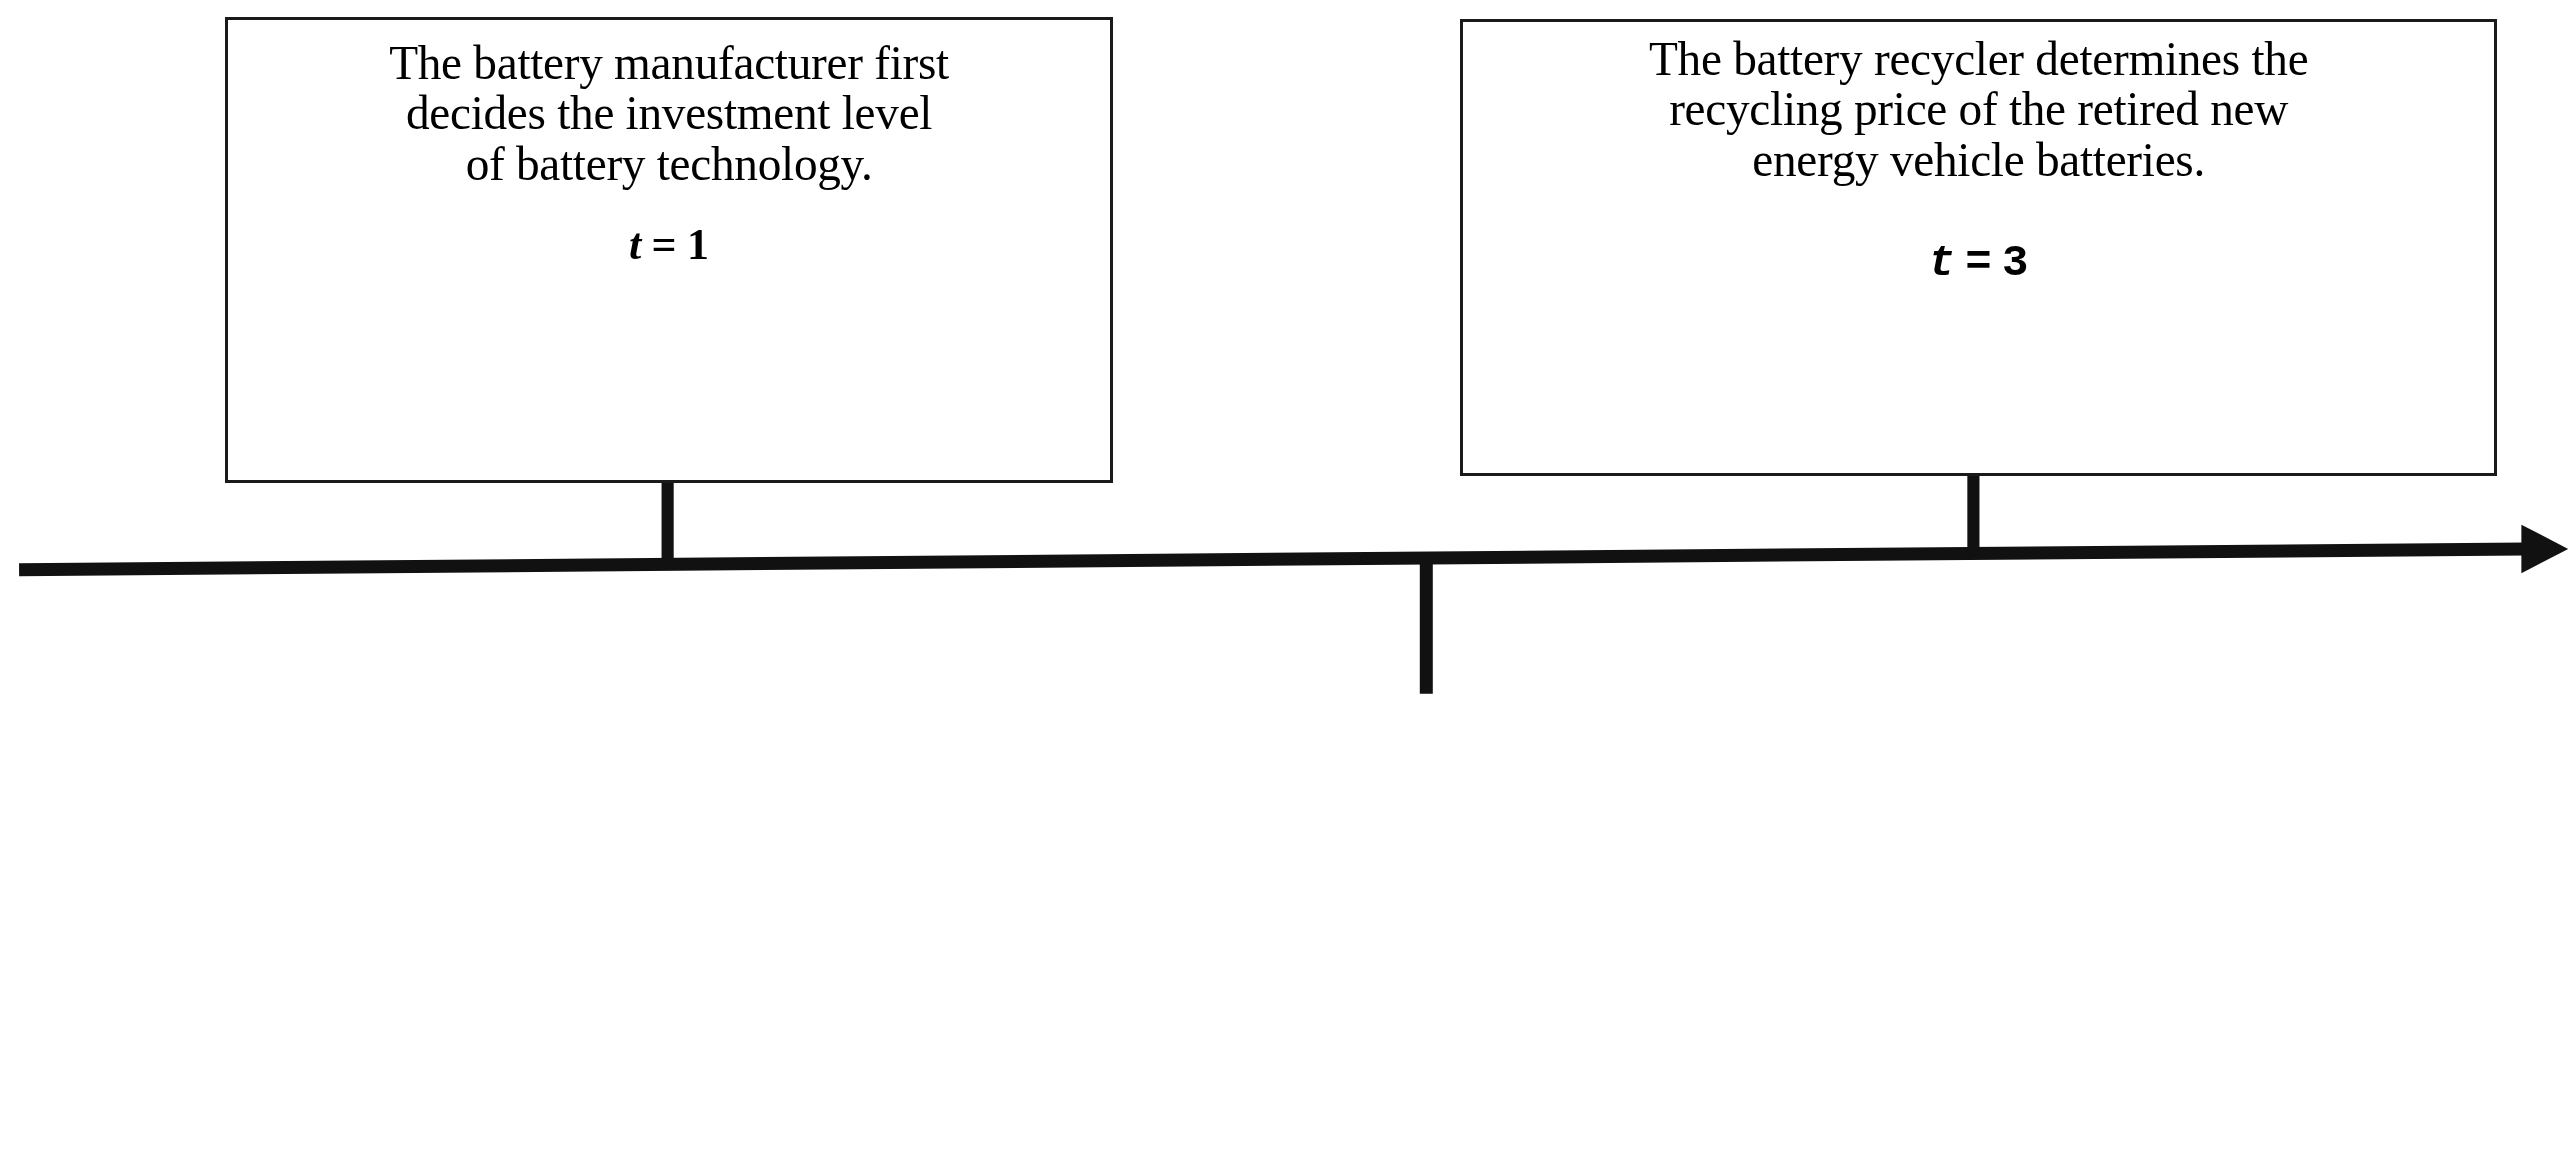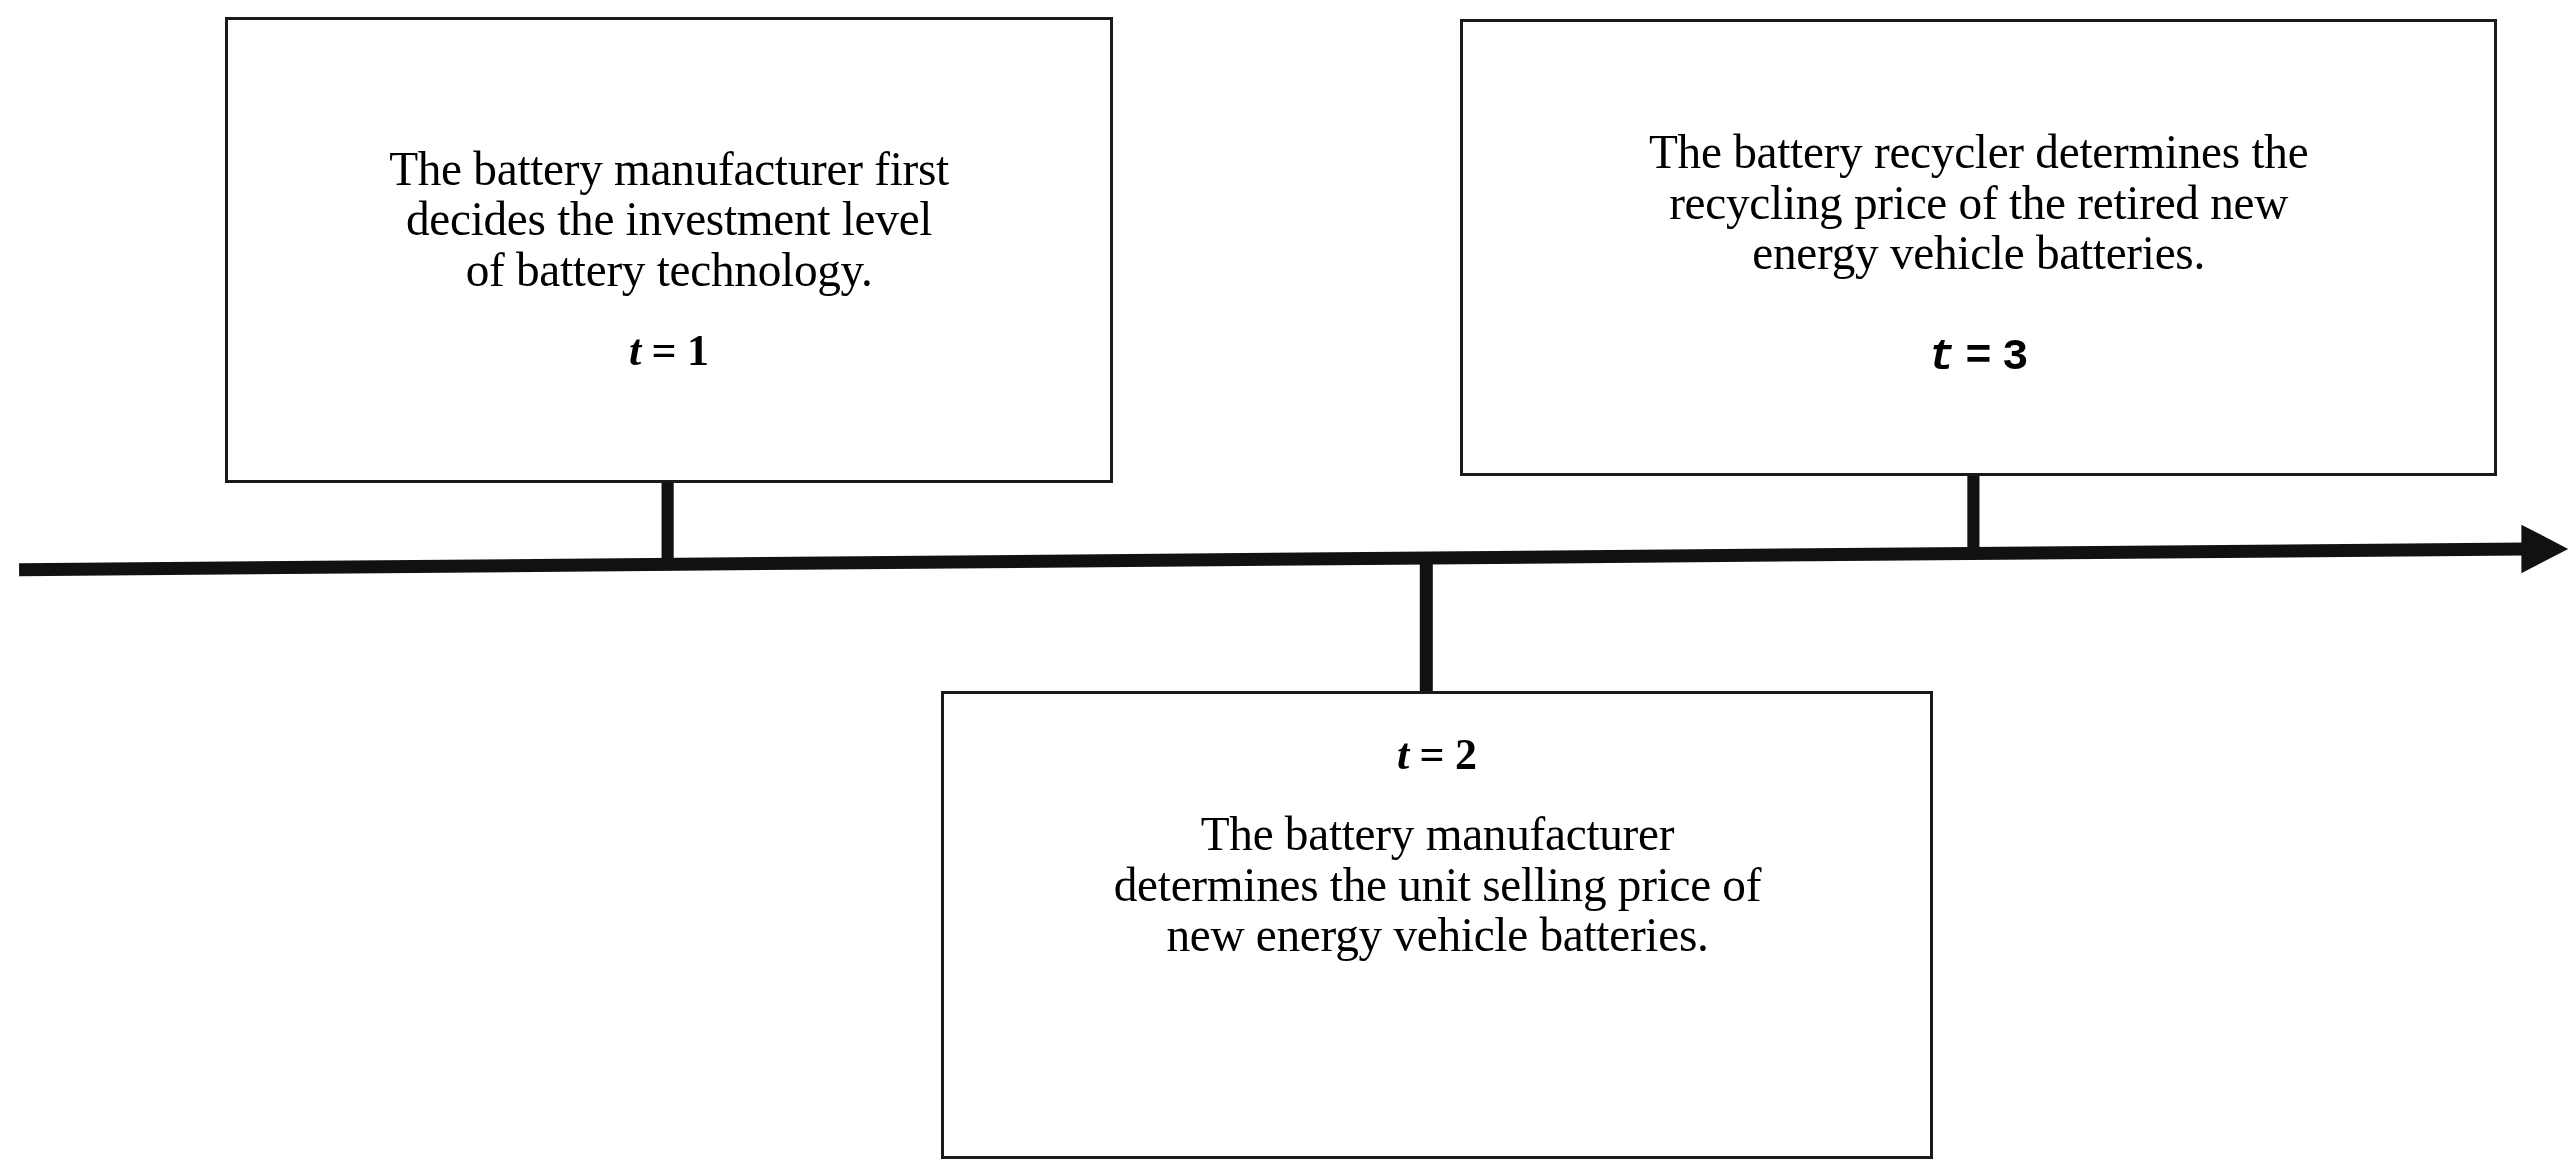--- a/index.html
+++ b/index.html
@@ -29,21 +29,21 @@
 
   
   .event-box {
     position: absolute;
     box-sizing: border-box;
     border: 3.5px solid #1a1a1a;
     background: #ffffff;
     display: flex;
     flex-direction: column;
     align-items: center;
-    justify-content: center;
+    justify-content: flex-start;
     text-align: center;
   }
   .event-line {
     display: block;
     font-size: 49px;
     line-height: 1.03;
     letter-spacing: -0.3px;
     white-space: nowrap;
     transform: scaleX(0.965);
   }
@@ -129,25 +129,15 @@
     <div class="body">
       <span class="event-line">The battery recycler determines the</span>
       <span class="event-line">recycling price of the retired new</span>
       <span class="event-line">energy vehicle batteries.</span>
     </div>
     <div class="time-label">
       <span class="sym">t</span><span class="eq" style="margin:0 10.4px;">=</span><span class="eq">3</span>
     </div>
   </div>
 
-  <div class="event-box" id="box-t2">
-    <div class="time-label">
-      <span class="sym">t</span><span class="eq" style="margin:0 10.4px;">=</span><span class="eq">2</span>
-    </div>
-    <div class="body">
-      <span class="event-line">The battery manufacturer</span>
-      <span class="event-line">determines the unit selling price of</span>
-      <span class="event-line">new energy vehicle batteries.</span>
-    </div>
-  </div>
 
 </div>
 
 
 </body></html>

